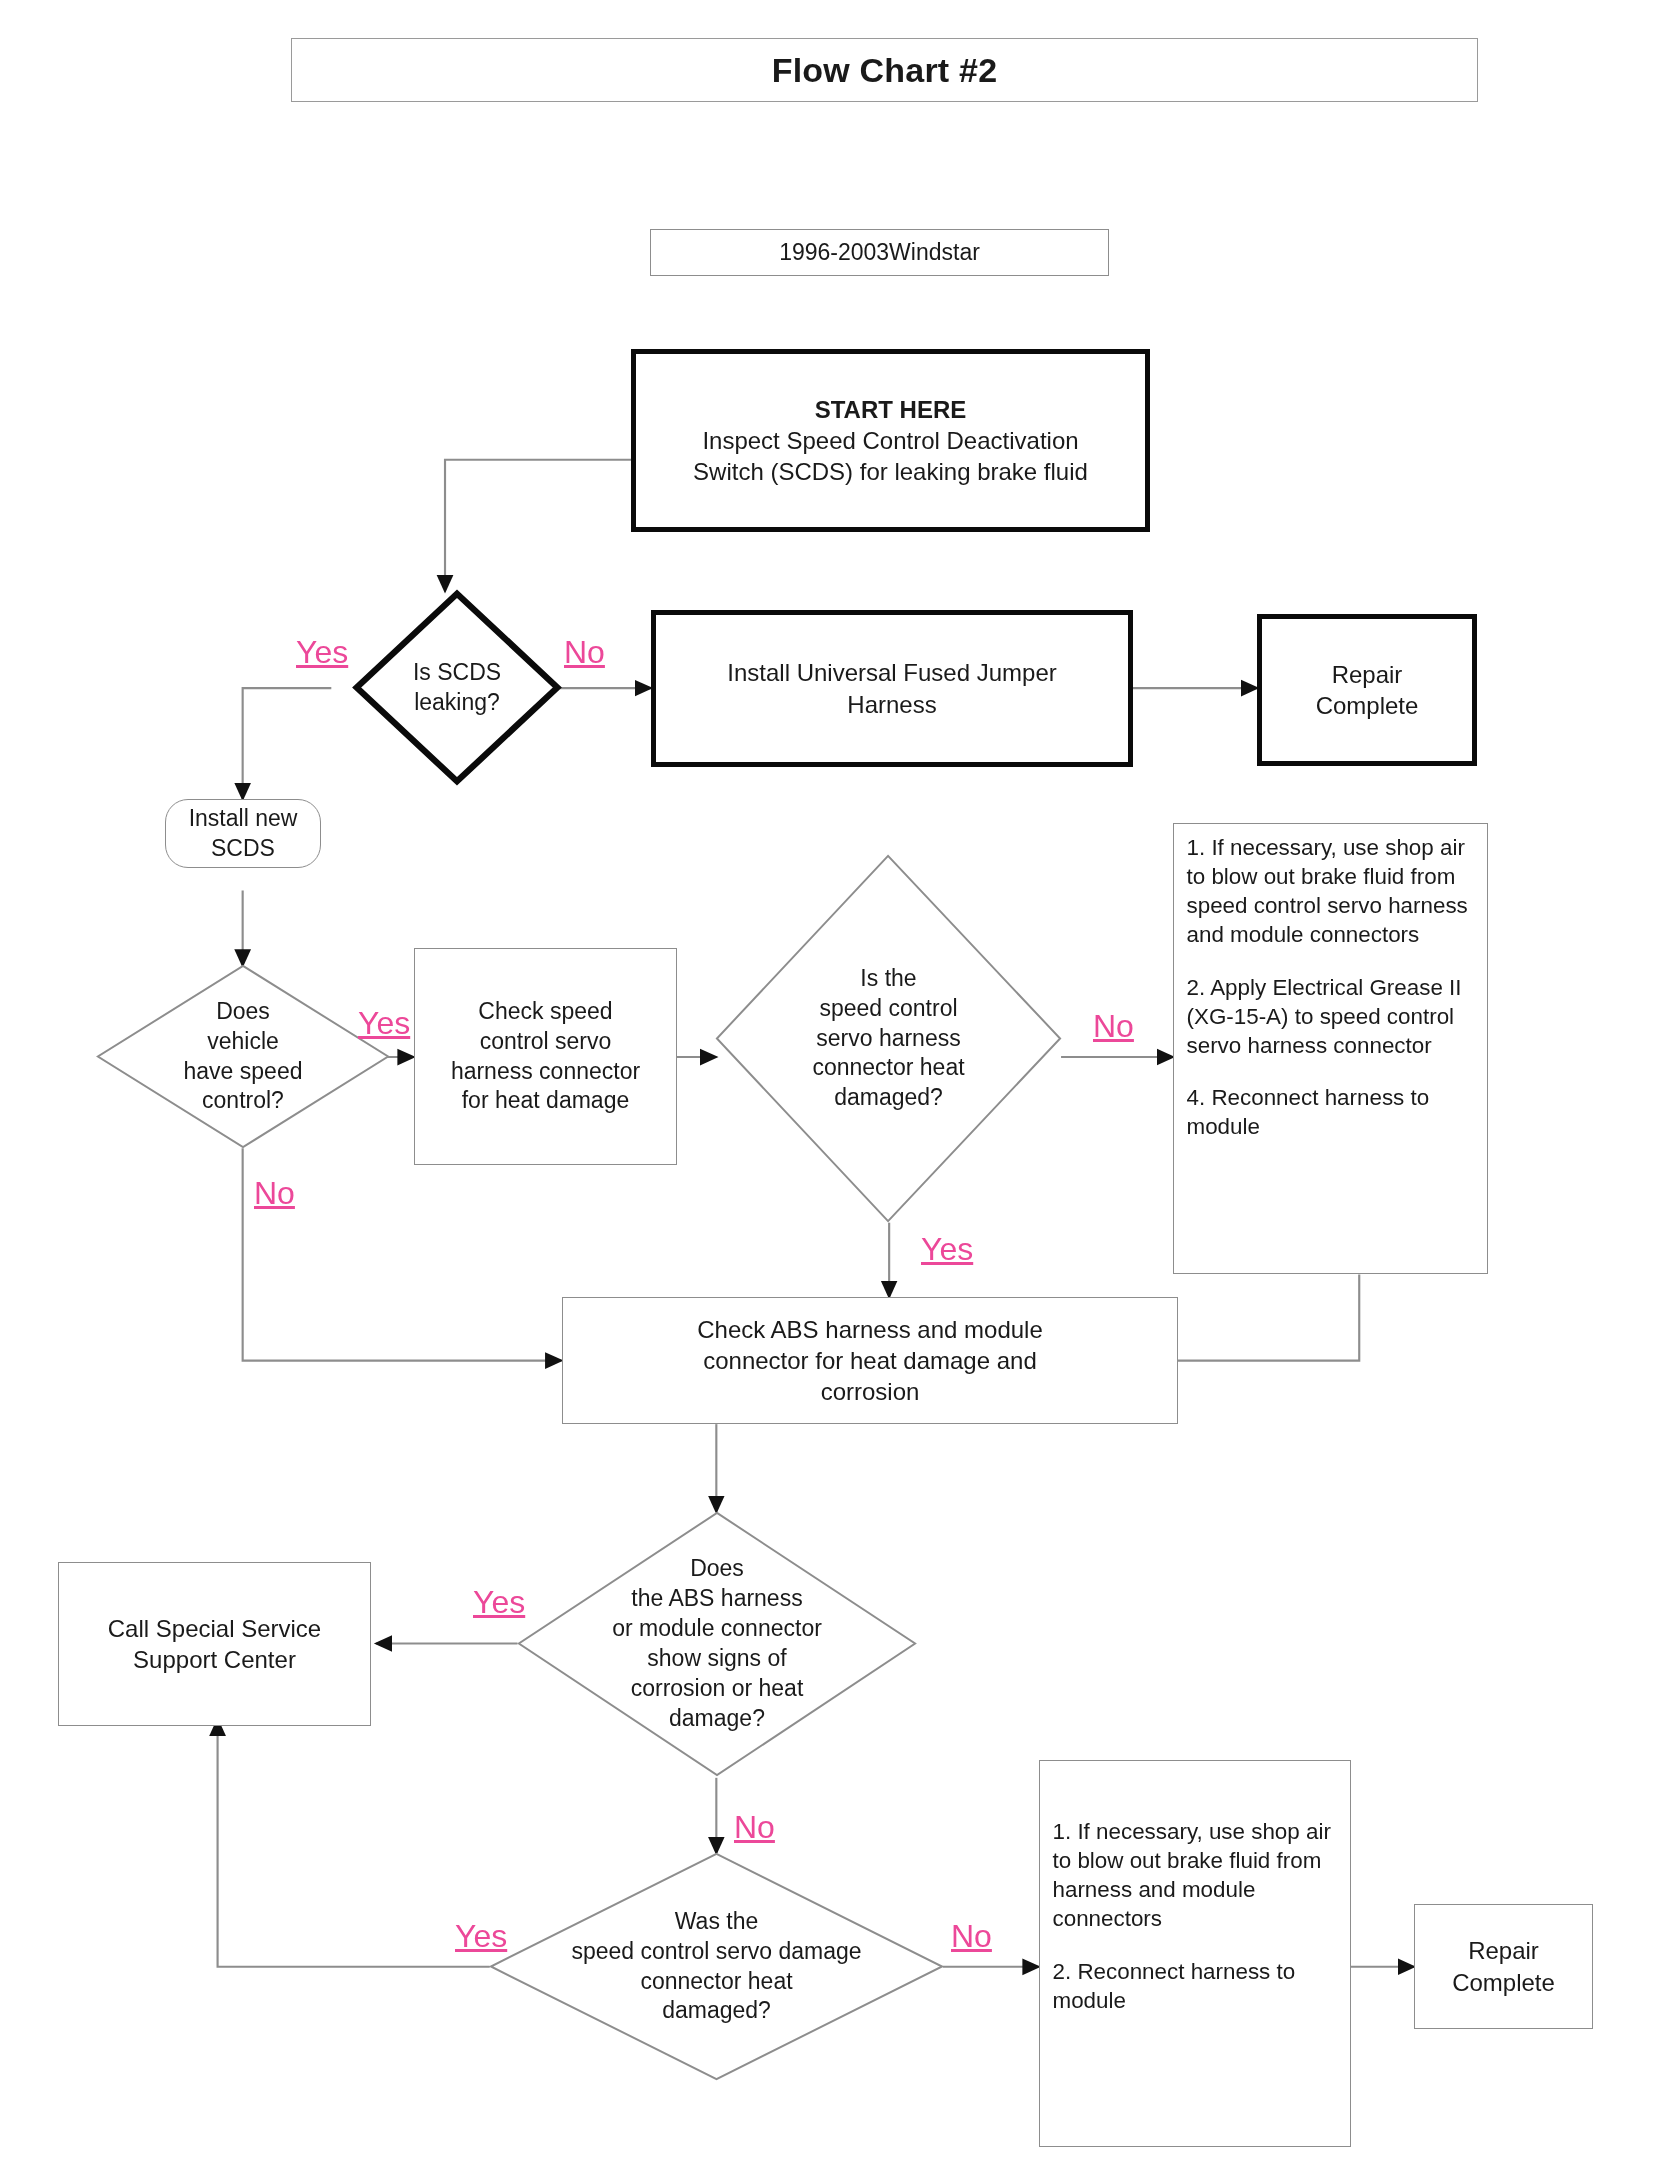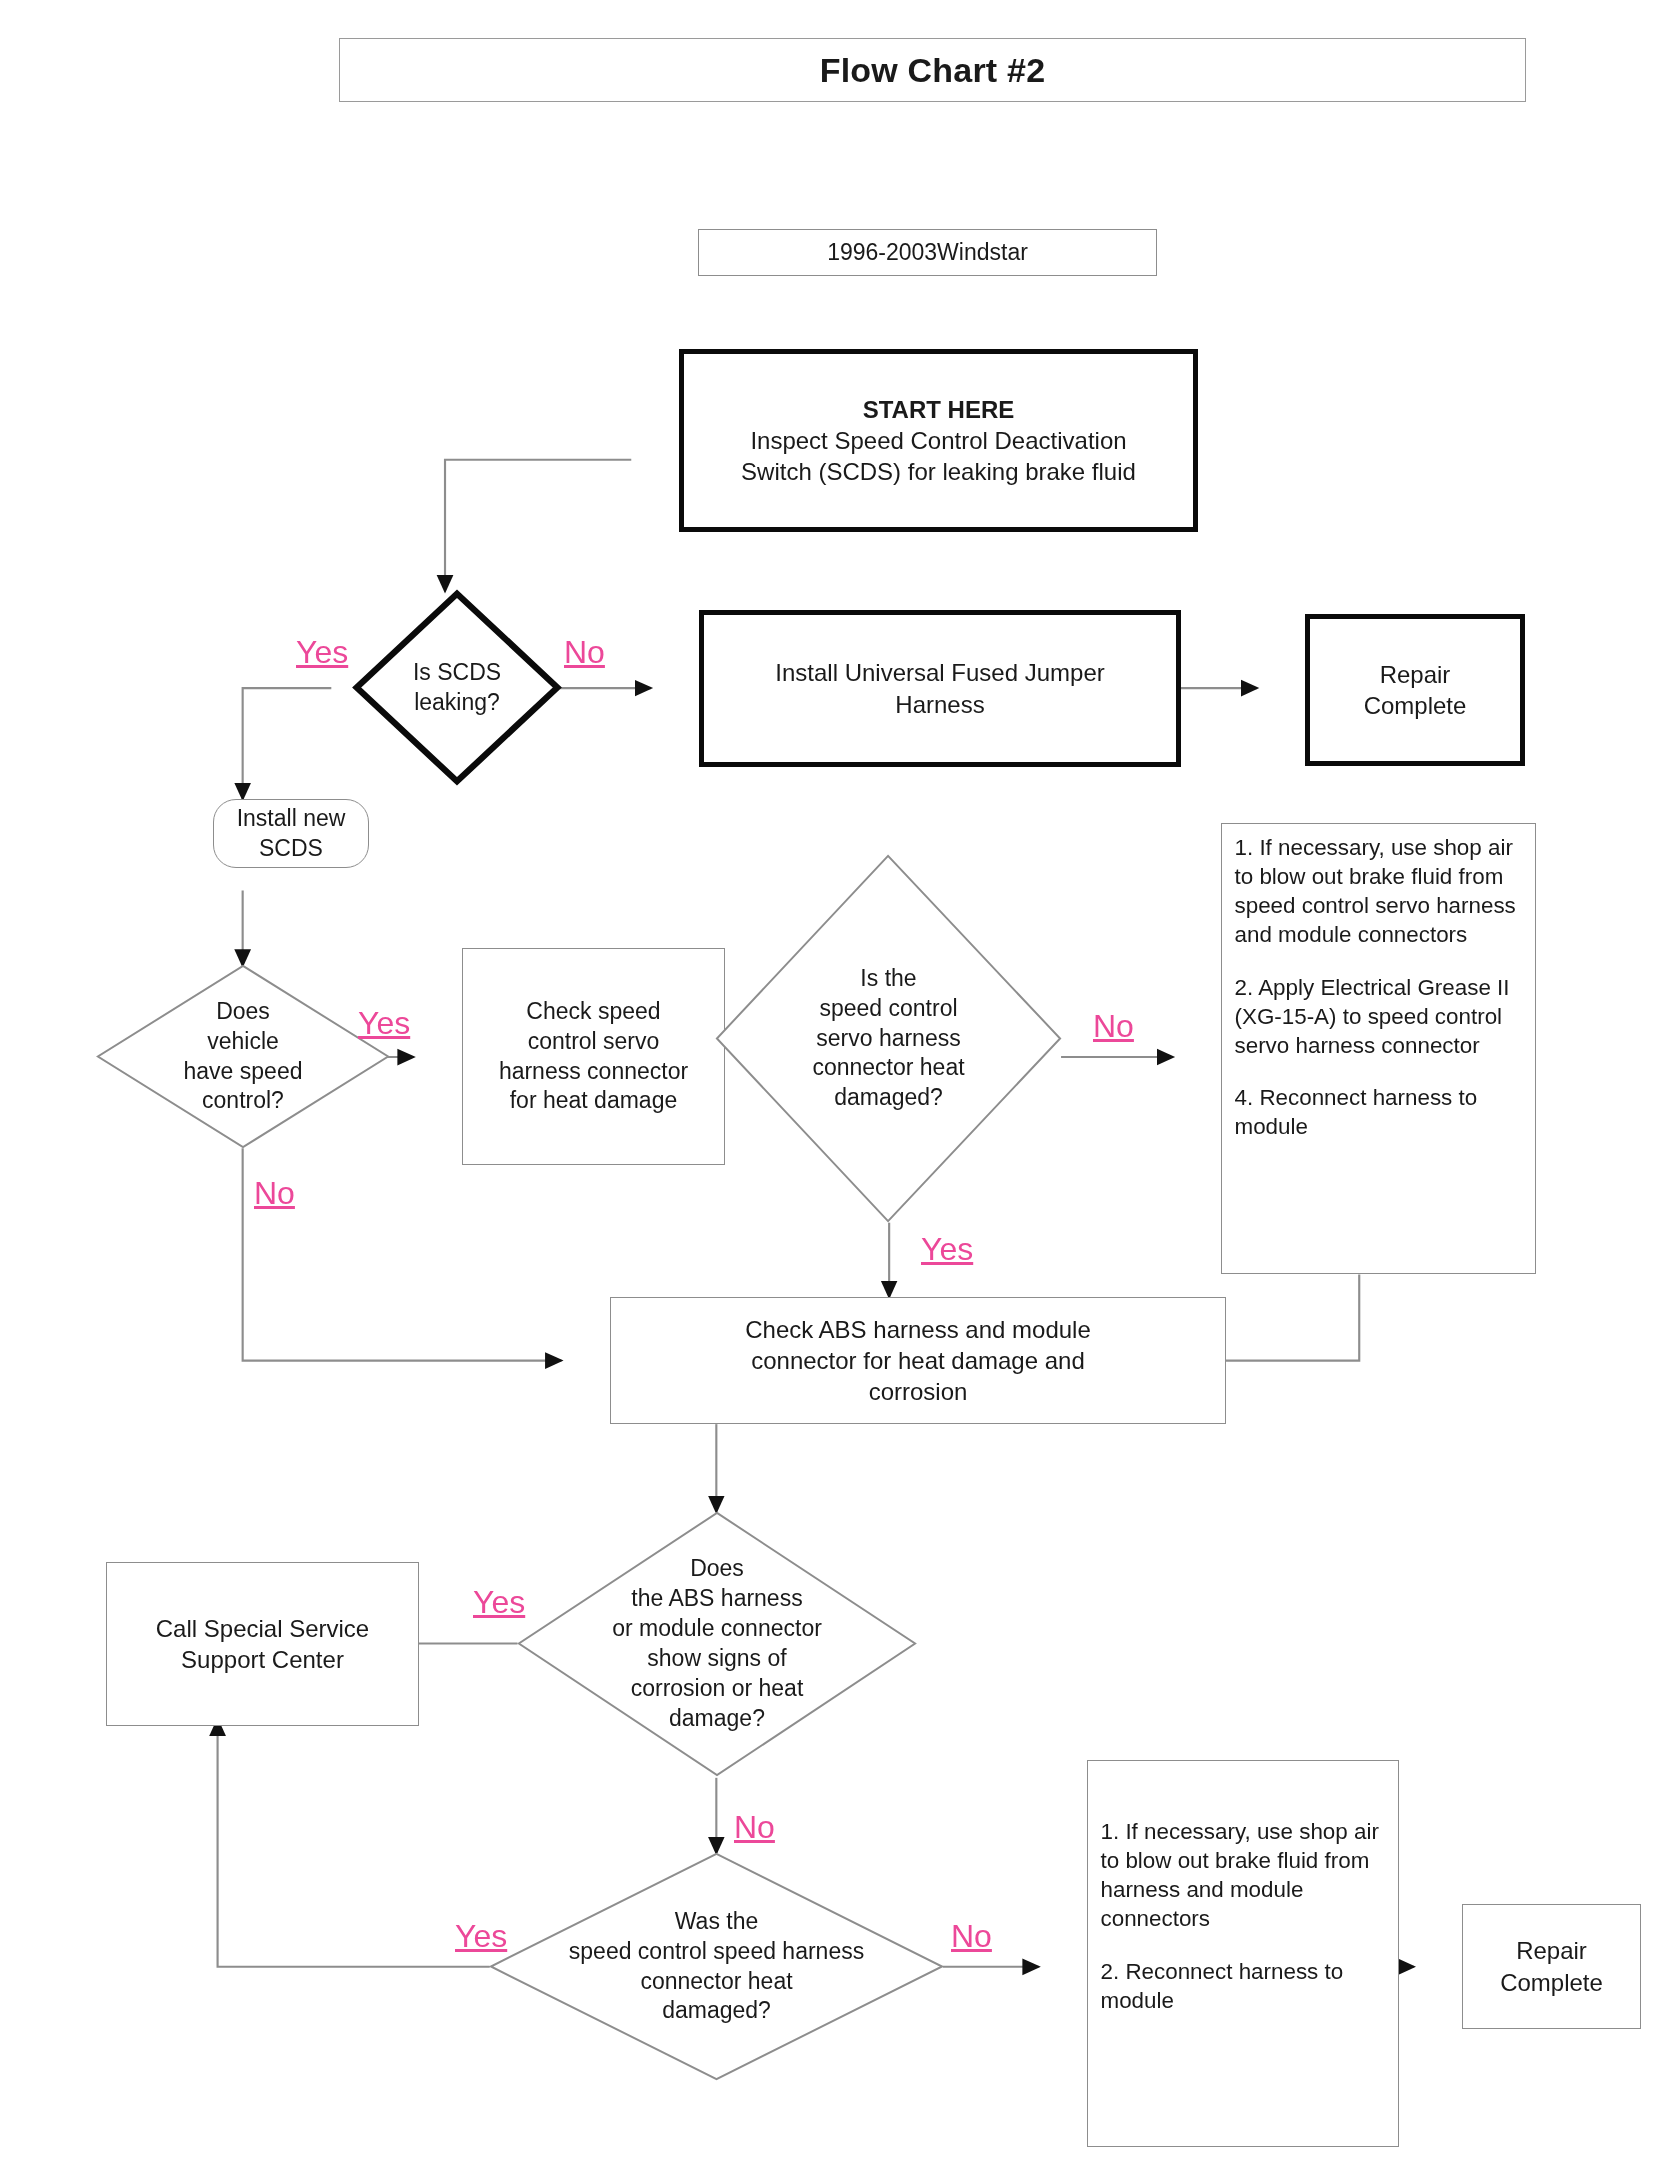--- a/index.html
+++ b/index.html
@@ -1,21 +1,21 @@
 <!DOCTYPE html>
 <html style="font-size:14.3px"><head>
 <meta charset="utf-8">
 <style>
   html,body{margin:0;padding:0;background:#ffffff;}
   body{font-family:"Liberation Sans","DejaVu Sans",sans-serif;color:#1a1a1a;}
   #page{position:relative;width:1678px;height:2183px;background:#fff;overflow:hidden;}
 
   
   .node{position:absolute;box-sizing:border-box;display:flex;align-items:center;justify-content:center;text-align:center;background:#fff;}
-  .boxnode{border:1.4px solid #8d8d8d;margin-left:48px;}
+  .boxnode{border:1.4px solid #8d8d8d;}
   .boxnode.thick{border:5.4px solid #0a0a0a;}
   .boxnode .txt{padding:3.6px 7.2px;line-height:1.30;}
 
   .titlebox{border:1.4px solid #9a9a9a;}
   .titlebox .txt{font-weight:bold;font-size:34px;letter-spacing:0.2px;}
   .subbox .txt{font-size:23px;}
 
   .startbox .txt{font-size:24px;}
   .startbox b{font-size:24px;}
 
@@ -182,21 +182,21 @@
   <div class="node boxnode" style="left:58px; top:1562px; width:313px; height:164px;">
     <div class="txt" style="white-space:pre-line;font-size:24px;">Call Special Service
 Support Center</div>
   </div>
 
   <div class="diamond" style="left:490px; top:1853px; width:453px; height:227px;">
     <svg viewBox="0 0 506 254" preserveAspectRatio="none">
       <polygon points="253,1 505,127 253,253 1,127" fill="#fff" stroke="#8d8d8d" stroke-width="2.2"></polygon>
     </svg>
     <div class="dtxt" style="white-space:pre-line;">Was the
-speed control speed harness
+speed control servo damage
 connector heat
 damaged?</div>
   </div>
 
   <div class="node boxnode steps" style="left:1039px; top:1760px; width:312px; height:387px;">
     <div class="txt" style="padding-top:56px;">
       <p>1.  If necessary, use shop air to blow out brake fluid from harness and module connectors</p>
       <p>2.  Reconnect harness to module</p>
     </div>
   </div>

